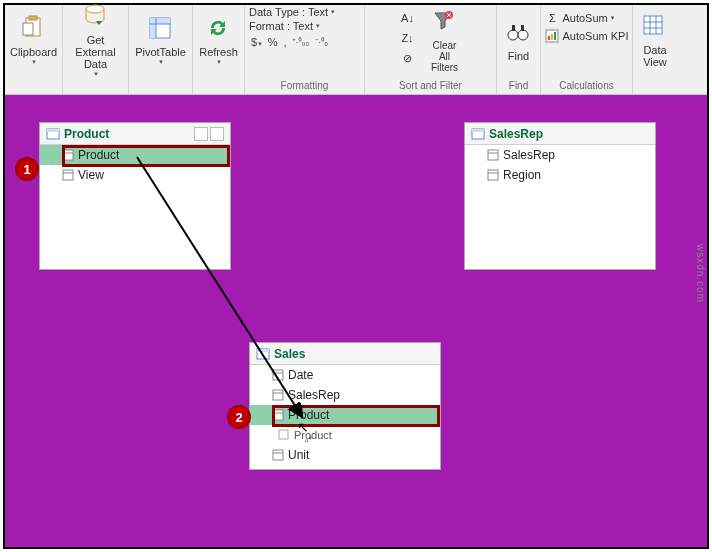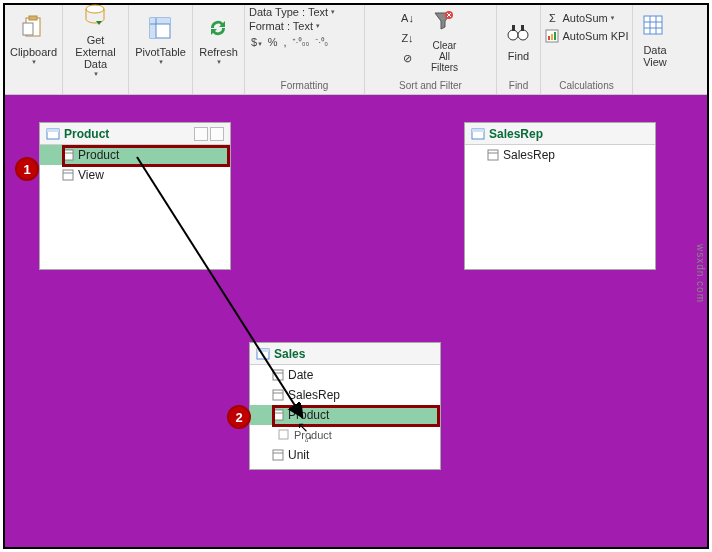--- a/index.html
+++ b/index.html
@@ -271,20 +271,27 @@
       </span>
       <span class="tname">SalesRep</span>
     </div>
     <div class="field-row">
       <span class="ficon"><svg width="12" height="12">
             <rect x="1" y="1" width="10" height="10" fill="#fff" stroke="#888"></rect>
             <line x1="1" y1="4" x2="11" y2="4" stroke="#888"></line>
           </svg></span>
       <span>SalesRep</span>
     </div>
+    <div class="field-row">
+      <span class="ficon"><svg width="12" height="12">
+            <rect x="1" y="1" width="10" height="10" fill="#fff" stroke="#888"></rect>
+            <line x1="1" y1="4" x2="11" y2="4" stroke="#888"></line>
+          </svg></span>
+      <span>Region</span>
+    </div>
   </div>
 
   <div class="table-win" style="left:244px;top:247px;width:192px;height:128px;">
     <div class="table-win-hdr">
       <span class="ticon">
         <svg width="14" height="14">
             <rect x="1" y="2" width="12" height="10" fill="#fff" stroke="#5b8dd6"></rect>
             <rect x="1" y="2" width="12" height="3" fill="#cfe0f5"></rect>
           </svg>
       </span>

